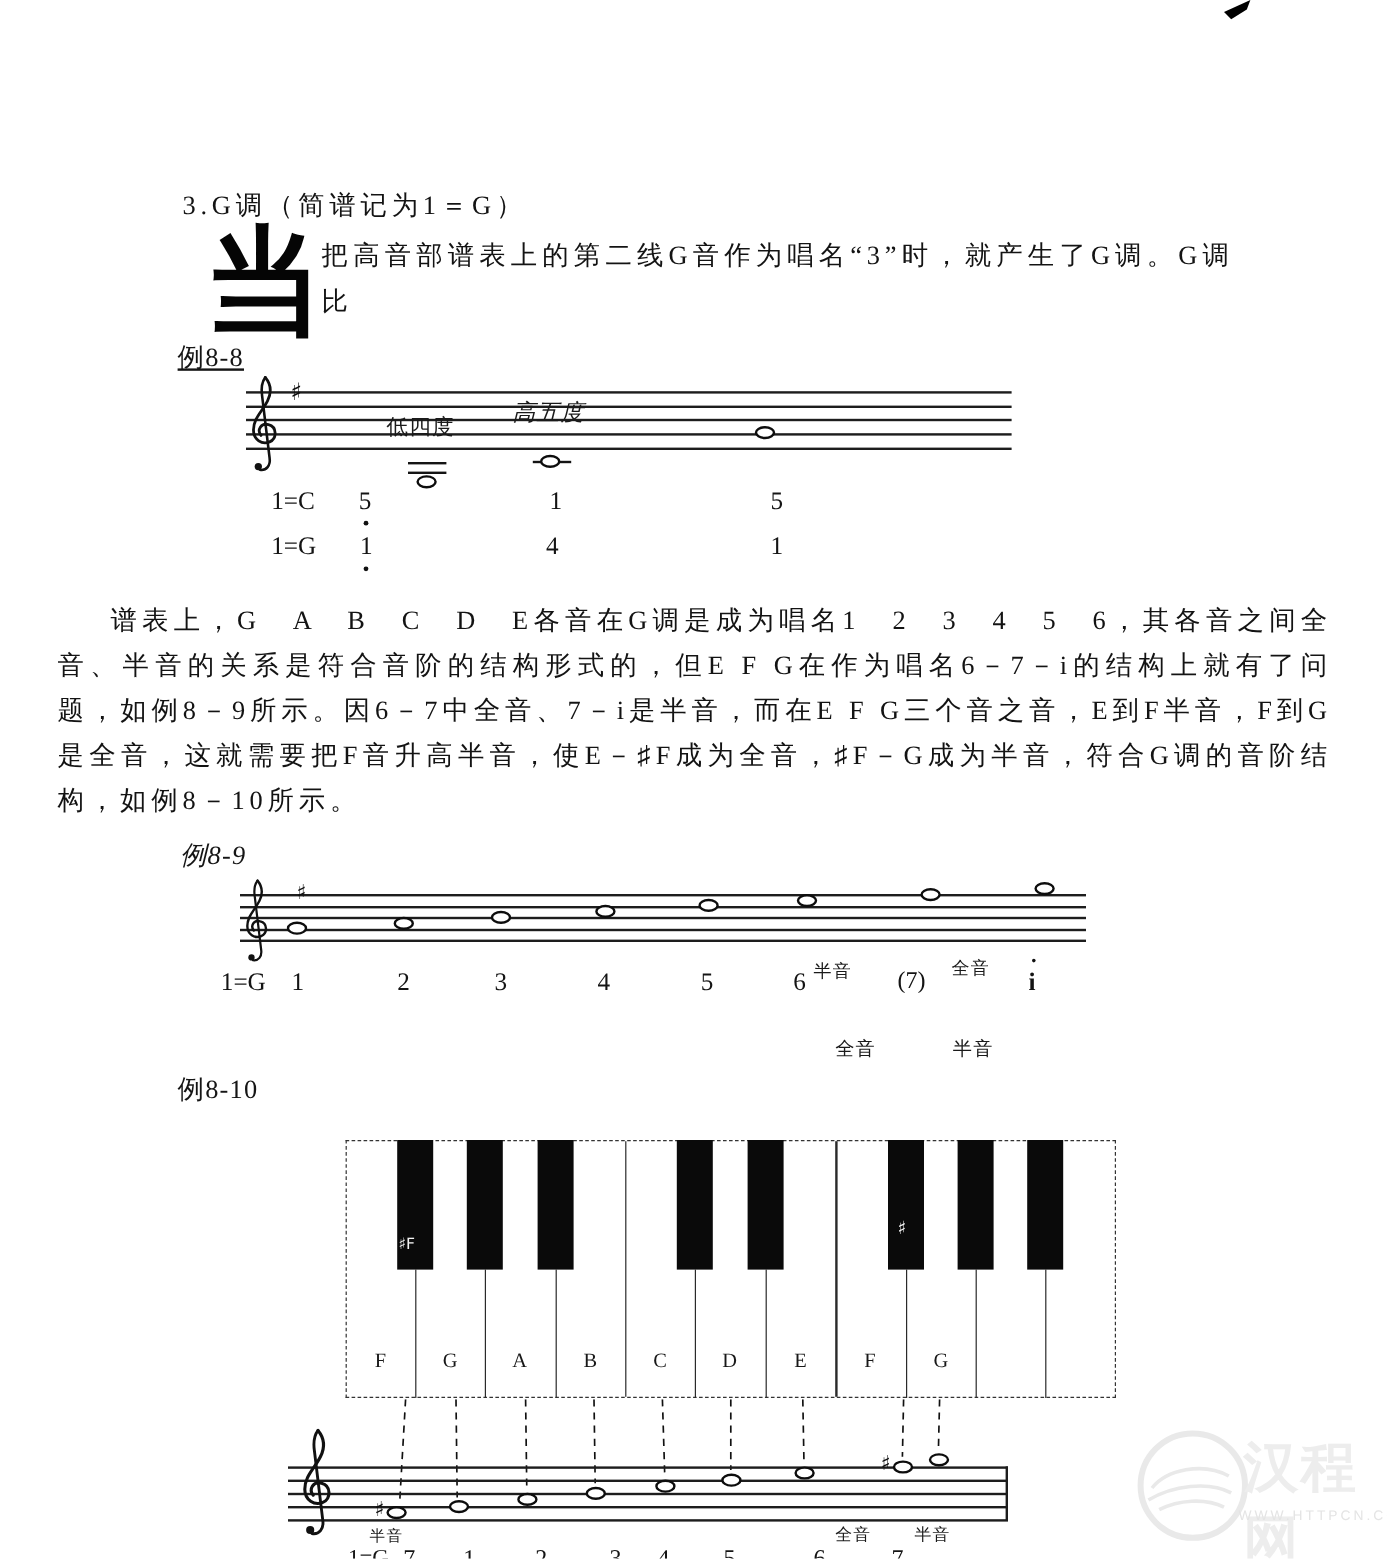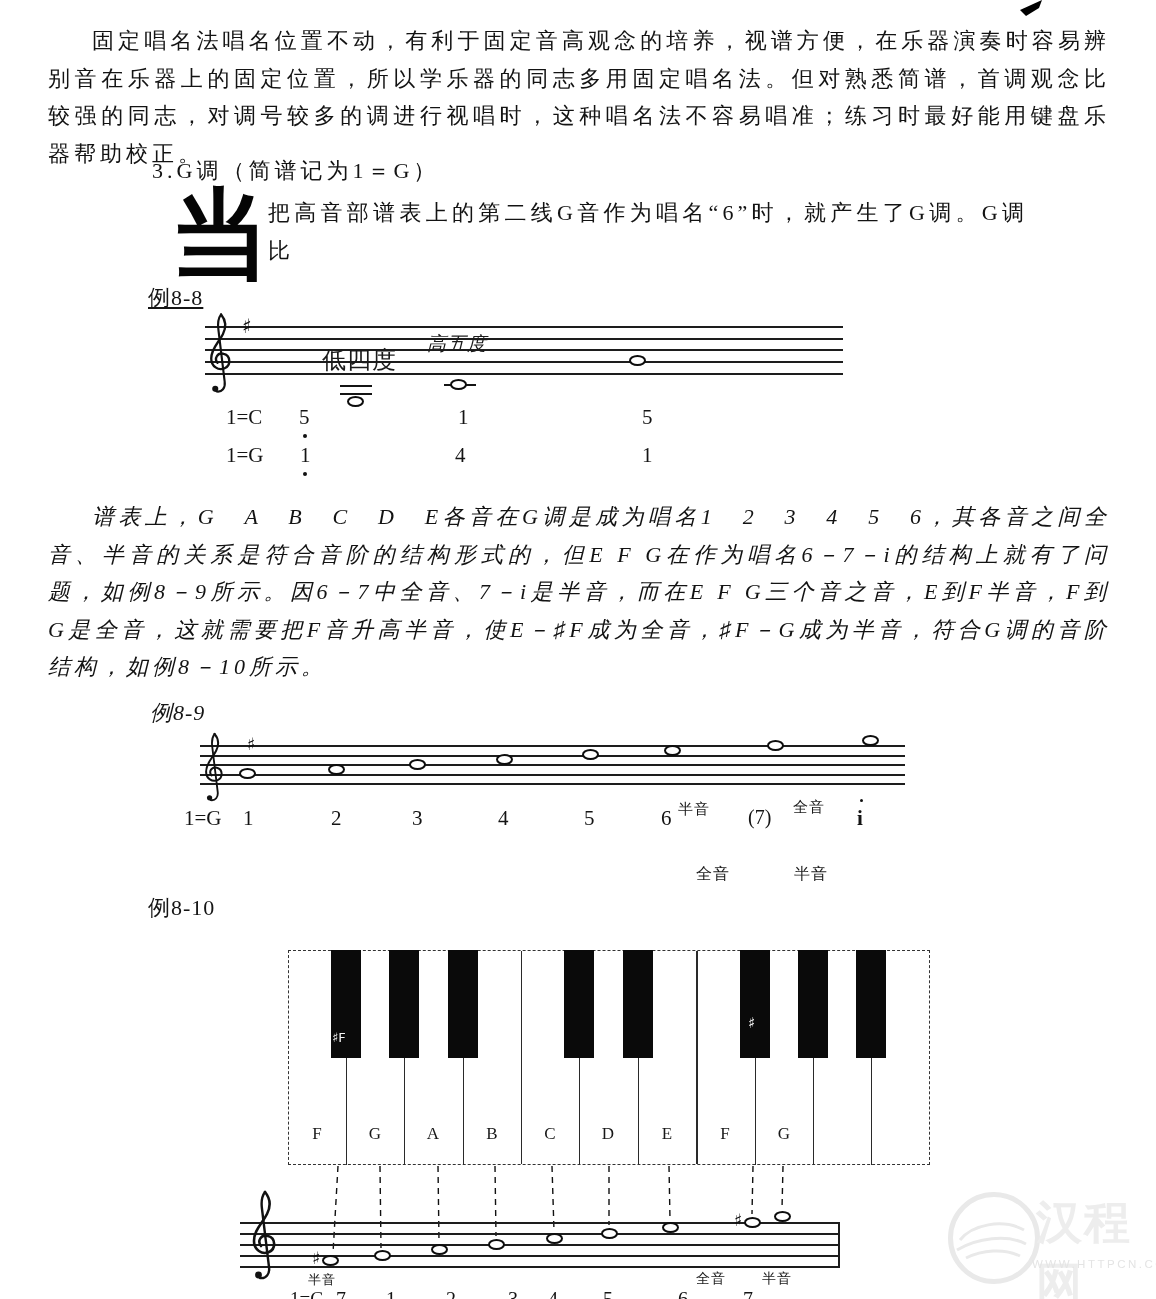--- a/index.html
+++ b/index.html
@@ -41,43 +41,42 @@
     </g>
   </defs>
 </svg>
 
 <div class="page">
 
   <svg style="position:absolute;left:1018px;top:0" width="32" height="18">
     <polygon points="2,10 24,0 21,8 8,16" fill="#000"></polygon>
   </svg>
 
-  <div class="para indent" style="left:48px;top:22px;width:1062px;">固定唱名法唱名位置不动，有利于固定音高观念的培养，视谱方便，在乐器演奏时容易辨别音在乐器上的固定位置，所以学乐器的同志多用固定唱名法。但对熟悉简谱，首调观念比较强的同志，对调号较多的调进行视唱时，这种唱名法不容易唱准；练习时最好能用键盘乐器帮助校正。</div>
 
   <div class="para" style="left:152px;top:152px;width:600px;">3.G调（简谱记为1＝G）</div>
 
   <div style="position:absolute;left:170px;top:186px;font-size:100px;line-height:1;font-weight:900;color:#050505;">当</div>
 
-  <div class="para" style="left:268px;top:194px;width:760px;">把高音部谱表上的第二线G音作为唱名“6”时，就产生了G调。G调比</div>
+  <div class="para" style="left:268px;top:194px;width:760px;">把高音部谱表上的第二线G音作为唱名“3”时，就产生了G调。G调比</div>
 
   <div class="exlabel" style="left:148px;top:283px;text-decoration:underline;">例8-8</div>
 
   <div>
     <i class="sl" style="left:205px;top:326px;width:638px"></i>
     <i class="sl" style="left:205px;top:338px;width:638px"></i>
     <i class="sl" style="left:205px;top:349px;width:638px"></i>
     <i class="sl" style="left:205px;top:361px;width:638px"></i>
     <i class="sl" style="left:205px;top:373px;width:638px"></i>
 
     <svg class="clef" viewBox="0 0 34 96" style="left:202px;top:310px;width:31px;height:86px">
         <use href="#clefsym"></use>
       </svg>
     <span class="sharp" style="left:242px;top:316px;">♯</span>
 
-    <span class="small-ann" style="left:322px;top:344px;font-size:24px;">低四度</span>
+    <span class="small-ann" style="left:322px;top:344px;font-size:18px;">低四度</span>
     <span class="small-ann" style="left:427px;top:331px;font-size:19px;font-style:italic;">高五度</span>
 
     <i class="ledger" style="left:340px;top:385px;width:32px"></i>
     <i class="ledger" style="left:340px;top:393px;width:32px"></i>
     <div class="wn" style="left:347px;top:396px;"></div>
 
     <i class="ledger" style="left:444px;top:384px;width:32px"></i>
     <div class="wn" style="left:450px;top:379px;"></div>
 
     <div class="wn" style="left:629px;top:355px;"></div>
@@ -90,21 +89,21 @@
     <span class="num" style="left:458px;top:405px;">1</span>
     <span class="num" style="left:642px;top:405px;">5</span>
 
     <span class="num" style="left:226px;top:443px;">1=G</span>
     <span class="num" style="left:300px;top:443px;">1</span>
     <i class="dot" style="left:303px;top:472px;"></i>
     <span class="num" style="left:455px;top:443px;">4</span>
     <span class="num" style="left:642px;top:443px;">1</span>
   </div>
 
-  <div class="para indent" style="left:48px;top:498px;width:1062px;font-style:italic;">谱表上，G　A　B　C　D　E各音在G调是成为唱名1　2　3　4　5　6，其各音之间全音、半音的关系是符合音阶的结构形式的，但E F G在作为唱名6－7－i的结构上就有了问题，如例8－9所示。因6－7中全音、7－i是半音，而在E F G三个音之音，E到F半音，F到G是全音，这就需要把F音升高半音，使E－♯F成为全音，♯F－G成为半音，符合G调的音阶结构，如例8－10所示。</div>
+  <div class="para indent" style="left:48px;top:498px;width:1062px;">谱表上，G　A　B　C　D　E各音在G调是成为唱名1　2　3　4　5　6，其各音之间全音、半音的关系是符合音阶的结构形式的，但E F G在作为唱名6－7－i的结构上就有了问题，如例8－9所示。因6－7中全音、7－i是半音，而在E F G三个音之音，E到F半音，F到G是全音，这就需要把F音升高半音，使E－♯F成为全音，♯F－G成为半音，符合G调的音阶结构，如例8－10所示。</div>
 
   <div class="exlabel" style="left:150px;top:698px;font-style:italic;">例8-9</div>
 
   <div>
     <i class="sl" style="left:200px;top:745px;width:705px"></i>
     <i class="sl" style="left:200px;top:755px;width:705px"></i>
     <i class="sl" style="left:200px;top:764px;width:705px"></i>
     <i class="sl" style="left:200px;top:774px;width:705px"></i>
     <i class="sl" style="left:200px;top:783px;width:705px"></i>
 

